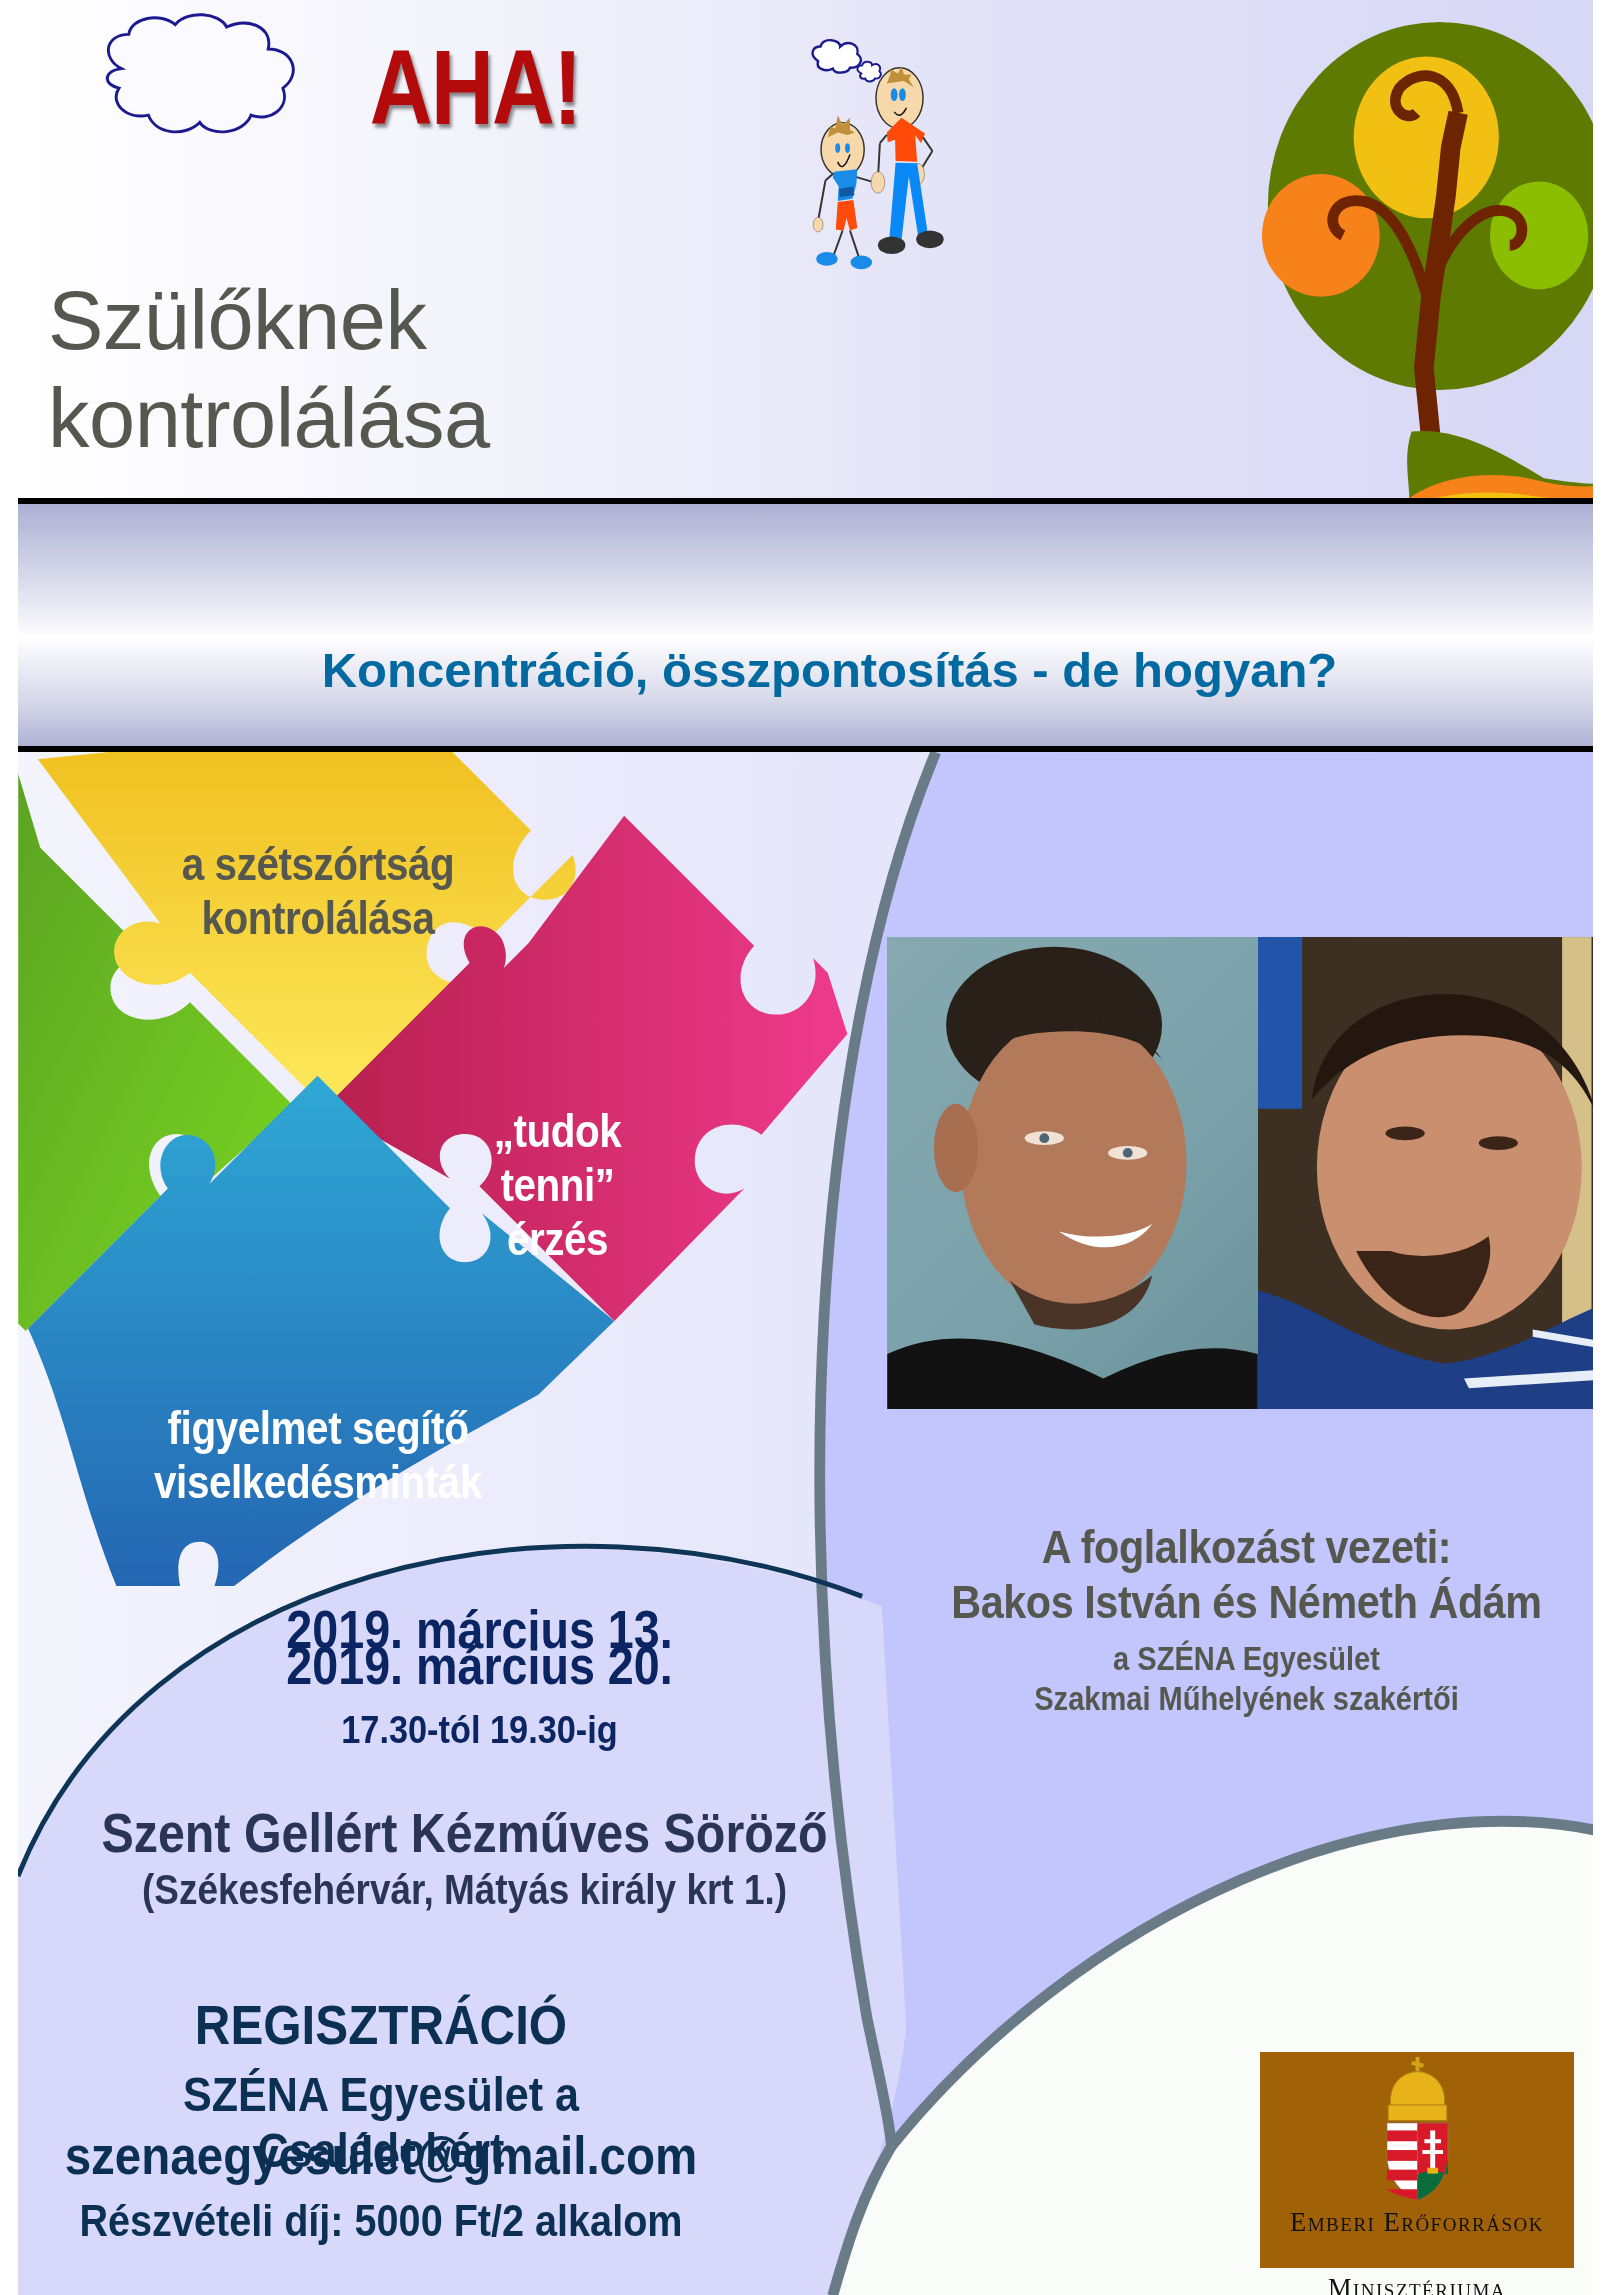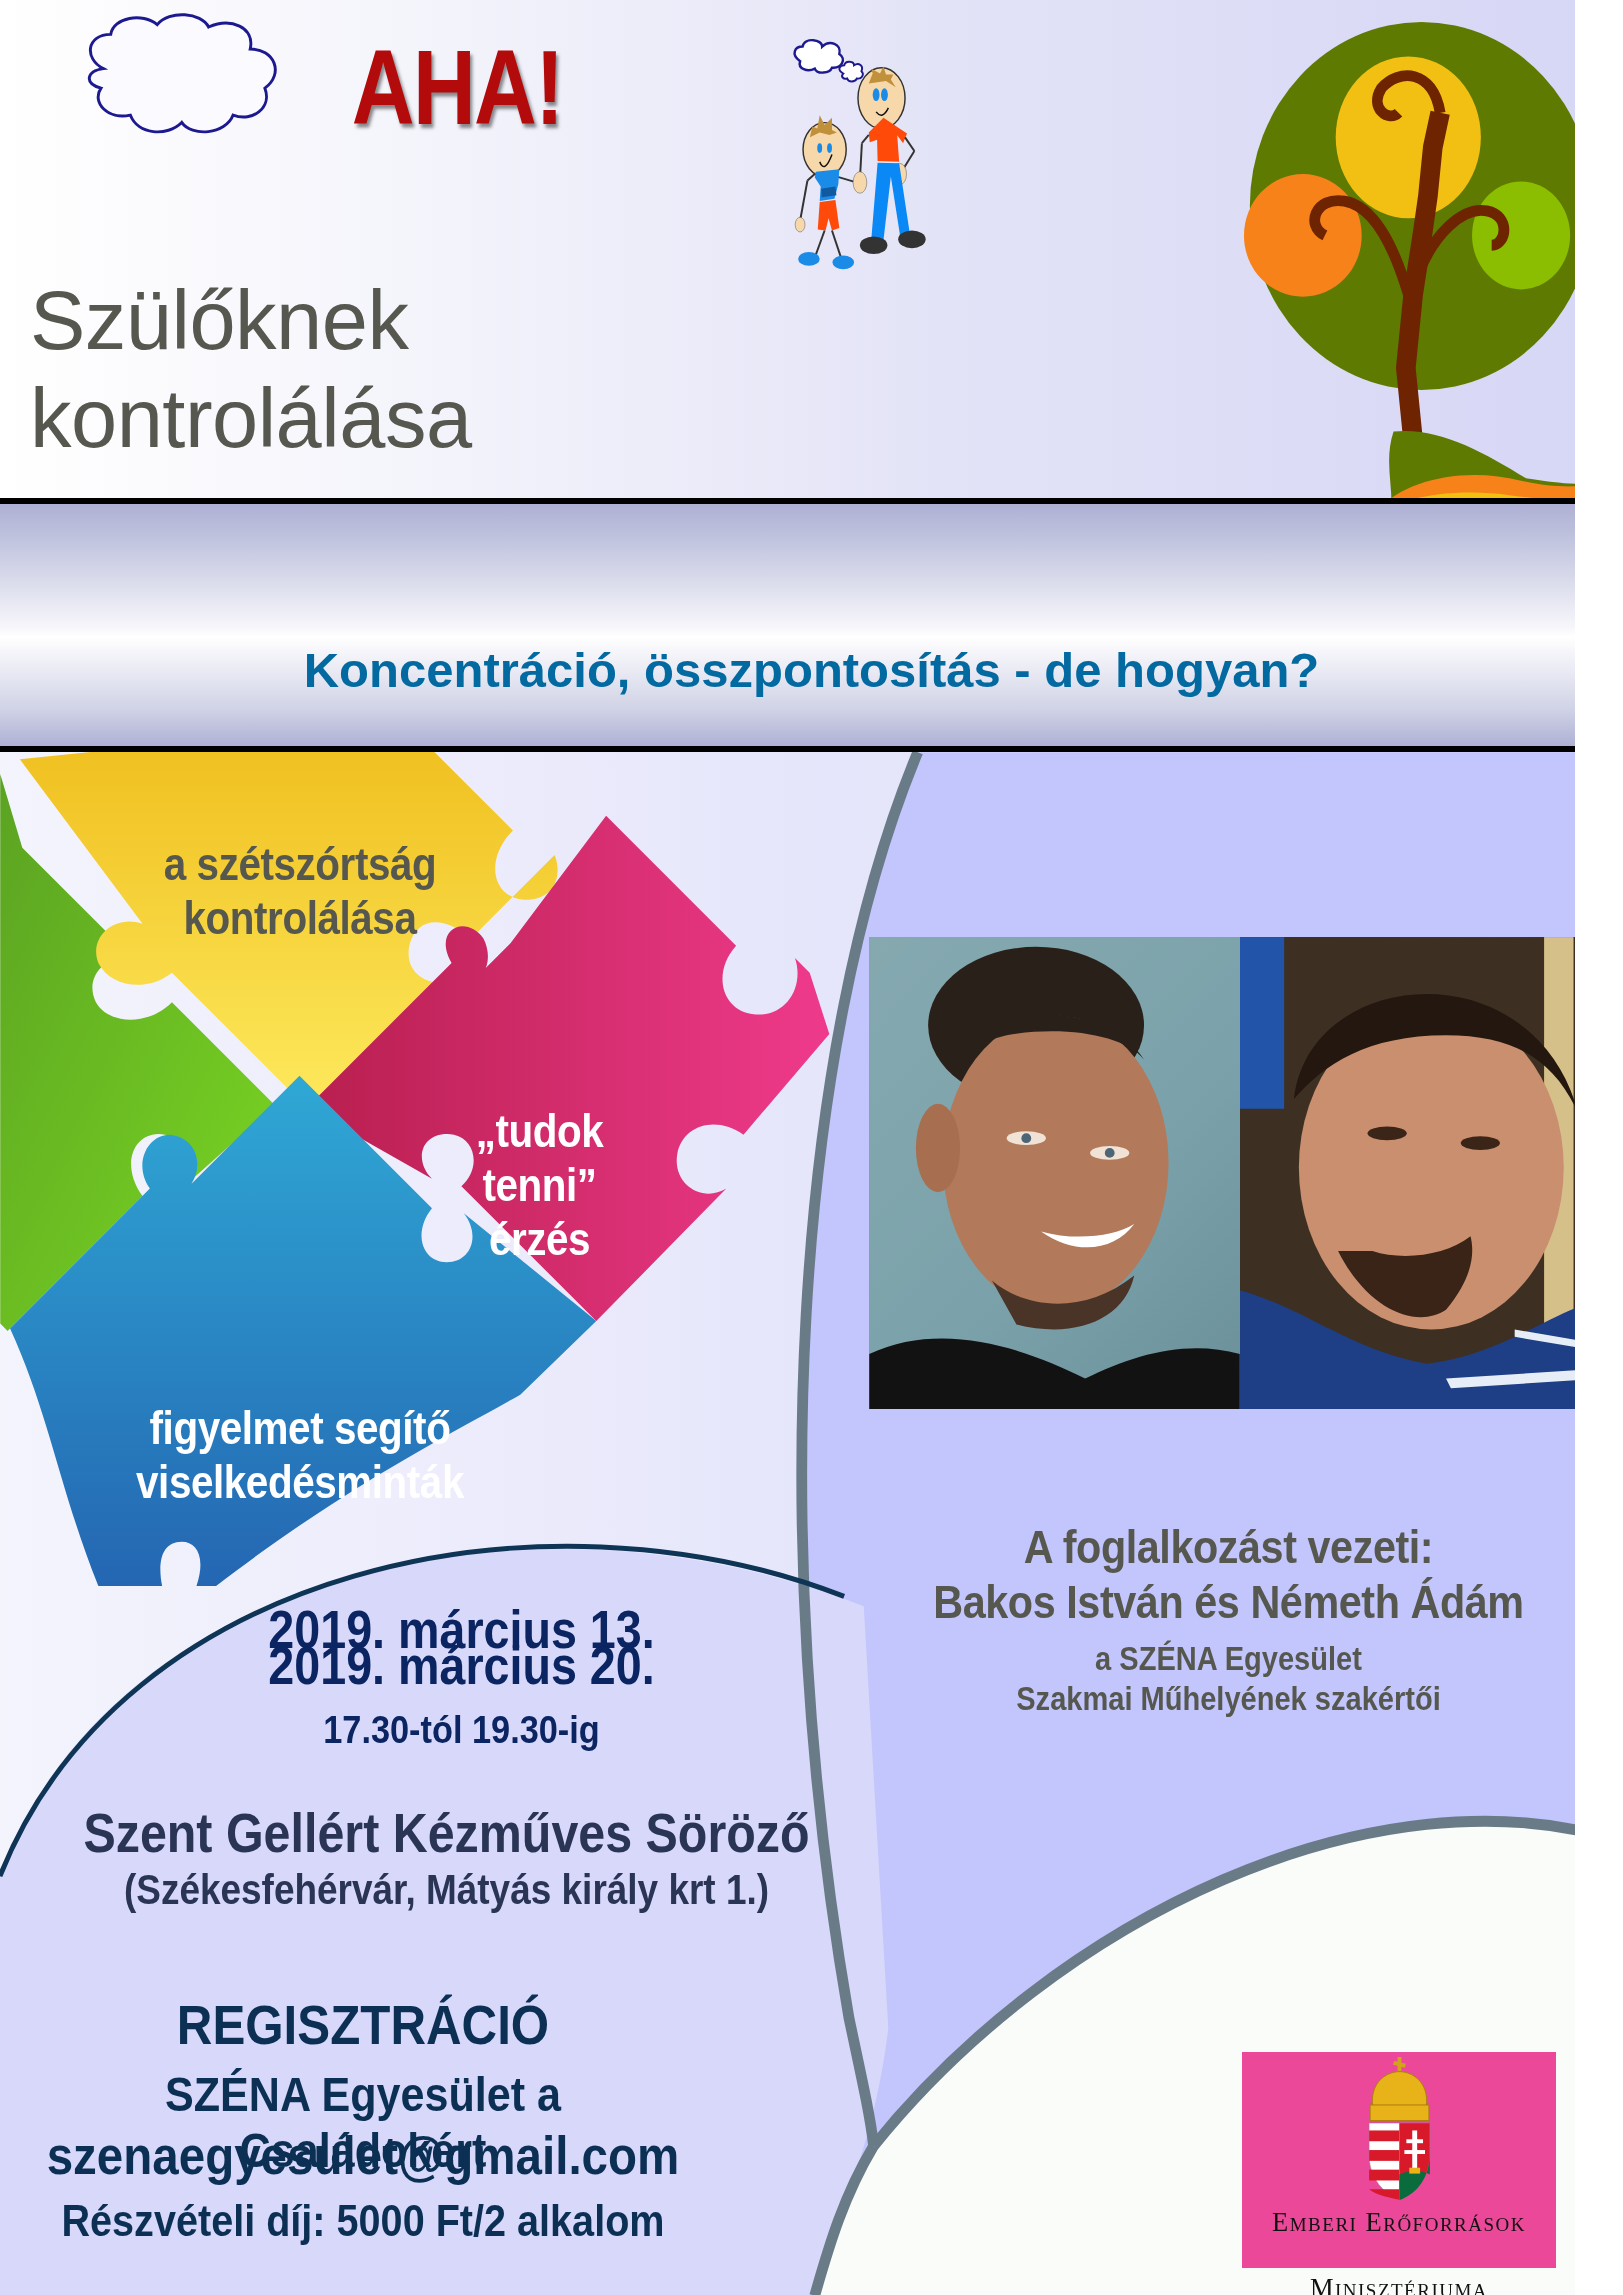--- a/index.html
+++ b/index.html
@@ -1,19 +1,19 @@
 <!DOCTYPE html>
 <html style="font-size:7.9px"><head>
 <meta charset="utf-8">
 <style>
   * { box-sizing: border-box; margin: 0; padding: 0; }
   html, body { width: 1623px; height: 2295px; overflow: hidden; }
   body { position: relative; font-family: "Liberation Sans", sans-serif; background: #ffffff; }
 
-  .poster { position: absolute; left: 0; top: 0; width: 1575px; height: 2295px; overflow: hidden; }
+  .poster { position: absolute; left: 18px; top: 0; width: 1575px; height: 2295px; overflow: hidden; }
 
   
   .header {
     position: absolute; left: 0; top: 0; width: 1623px; height: 498px;
     background: linear-gradient(90deg, #ffffff 0%, #f2f2fb 30%, #e2e2f7 60%, #d6d6f6 100%);
   }
   .aha-cloud { position: absolute; left: 64px; top: 4.9px; width: 187px; height: 130px; }
   .aha-cloud svg { position: absolute; left: 0; top: 0; }
   .aha-text {
     position: absolute; left: 331px; top: 34px; width: 231px; text-align: center;
@@ -74,21 +74,21 @@
   .ev-time { position: absolute; left: 74px; top: 1706px; width: 775px; text-align: center; font-weight: 700; font-size: 39px; line-height: 47px; color: #0b2562; transform: scaleX(0.88); }
   .ev-venue { position: absolute; left: 0; top: 1801px; width: 893px; text-align: center; font-weight: 700; font-size: 55px; line-height: 64px; color: #2a3556; transform: scaleX(0.88); }
   .ev-address { position: absolute; left: 0; top: 1865px; width: 893px; text-align: center; font-weight: 700; font-size: 42px; line-height: 49px; color: #2a3556; transform: scaleX(0.88); }
 
   .reg-title { position: absolute; left: 0; top: 1993px; width: 726px; text-align: center; font-weight: 700; font-size: 56px; line-height: 64px; color: #0c3054; transform: scaleX(0.88); }
   .reg-org { position: absolute; left: 0; top: 2066px; width: 726px; text-align: center; font-weight: 700; font-size: 49px; line-height: 56px; color: #0c3054; transform: scaleX(0.88); }
   .reg-email { position: absolute; left: 0; top: 2125px; width: 726px; text-align: center; font-weight: 700; font-size: 54px; line-height: 61px; color: #0c3054; transform: scaleX(0.88); }
   .reg-fee { position: absolute; left: 0; top: 2194px; width: 726px; text-align: center; font-weight: 700; font-size: 45px; line-height: 54px; color: #0c3054; transform: scaleX(0.88); }
 
   
-  .ministry { position: absolute; left: 1242px; top: 2052px; width: 314px; height: 216px; background: #ec4899; }
+  .ministry { position: absolute; left: 1242px; top: 2052px; width: 314px; height: 216px; background: #a16207; }
   .ministry svg { position: absolute; left: 118px; top: 0; }
   .ministry-line { position: absolute; left: 0; width: 314px; text-align: center; font-family: "Liberation Serif", "DejaVu Serif", serif; color: #111; letter-spacing: 1.5px; }
   .ministry-line-1 { top: 156px; font-size: 26.5px; line-height: 29.4px; }
   .ministry-line-2 { top: 186px; font-size: 26.5px; line-height: 29.4px; }
 </style>
 </head>
 <body>
 
 <div class="poster">
 

